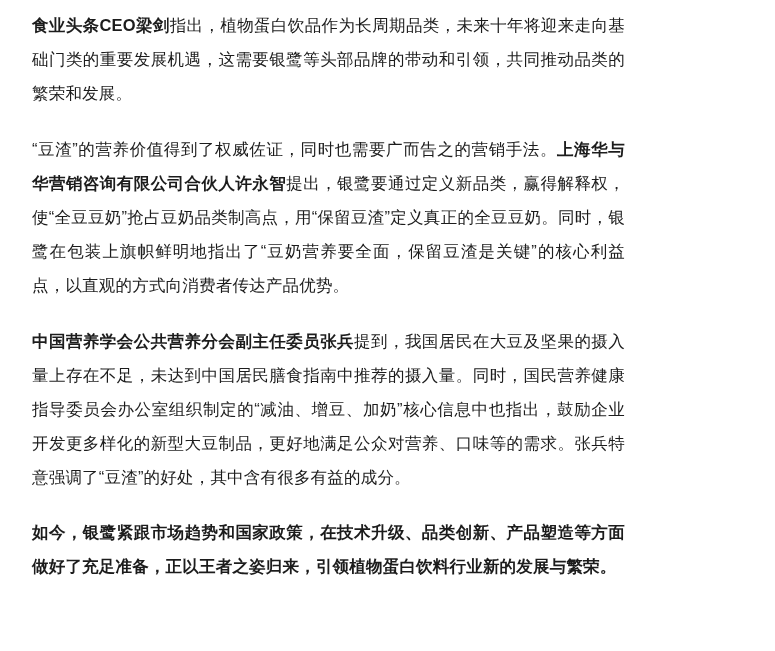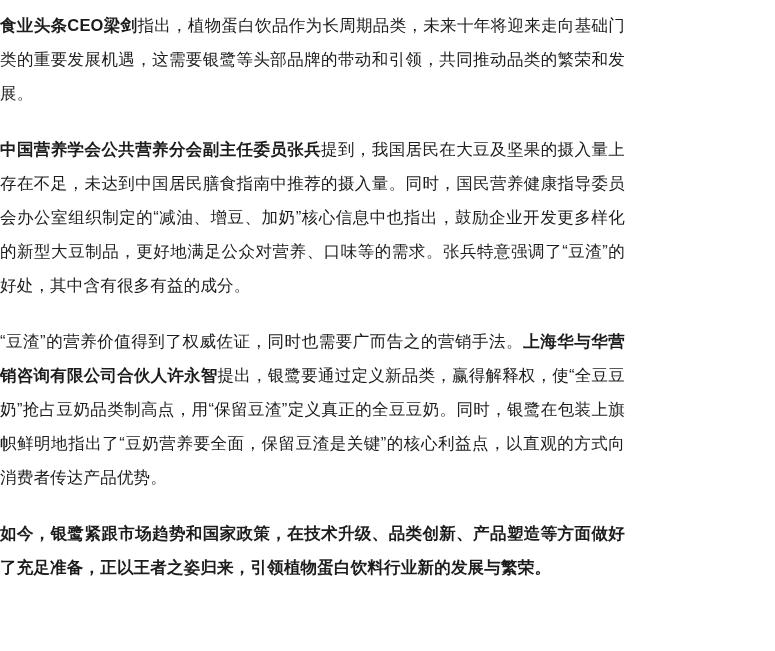--- a/index.html
+++ b/index.html
@@ -10,42 +10,43 @@
   body {
     width: 775px;
     height: 651px;
     font-family: "Liberation Sans", "DejaVu Sans", sans-serif;
     color: #1a1a1a;
     overflow: hidden;
   }
   .article {
     box-sizing: border-box;
     width: 639px;
-    padding: 8px 14px 0 0;
+    padding: 8px 14px 0 32px;
   }
   .para {
     font-size: 16.5px;
     line-height: 34px;
     letter-spacing: 0.2px;
     text-align: justify;
     text-justify: inter-ideograph;
     margin: 0 0 22px 0;
     color: #1c1c1c;
   }
   .para:last-child {
     margin-bottom: 14px;
+    font-family: Liberation Serif, serif;
   }
   .para.all-bold {
     font-weight: bold;
   }
   .b {
     font-weight: bold;
   }
 </style>
 </head>
 <body>
 
 <div class="article">
     <p class="para"><span class="b">食业头条CEO梁剑</span><span>指出，植物蛋白饮品作为长周期品类，未来十年将迎来走向基础门类的重要发展机遇，这需要银鹭等头部品牌的带动和引领，共同推动品类的繁荣和发展。</span></p>
+    <p class="para"><span>“豆渣”的营养价值得到了权威佐证，同时也需要广而告之的营销手法。</span><span class="b">上海华与华营销咨询有限公司合伙人许永智</span><span>提出，银鹭要通过定义新品类，赢得解释权，使“全豆豆奶”抢占豆奶品类制高点，用“保留豆渣”定义真正的全豆豆奶。同时，银鹭在包装上旗帜鲜明地指出了“豆奶营养要全面，保留豆渣是关键”的核心利益点，以直观的方式向消费者传达产品优势。</span></p>
     <p class="para"><span class="b">中国营养学会公共营养分会副主任委员张兵</span><span>提到，我国居民在大豆及坚果的摄入量上存在不足，未达到中国居民膳食指南中推荐的摄入量。同时，国民营养健康指导委员会办公室组织制定的“减油、增豆、加奶”核心信息中也指出，鼓励企业开发更多样化的新型大豆制品，更好地满足公众对营养、口味等的需求。张兵特意强调了“豆渣”的好处，其中含有很多有益的成分。</span></p>
-    <p class="para"><span>“豆渣”的营养价值得到了权威佐证，同时也需要广而告之的营销手法。</span><span class="b">上海华与华营销咨询有限公司合伙人许永智</span><span>提出，银鹭要通过定义新品类，赢得解释权，使“全豆豆奶”抢占豆奶品类制高点，用“保留豆渣”定义真正的全豆豆奶。同时，银鹭在包装上旗帜鲜明地指出了“豆奶营养要全面，保留豆渣是关键”的核心利益点，以直观的方式向消费者传达产品优势。</span></p>
     <p class="para all-bold"><span>如今，银鹭紧跟市场趋势和国家政策，在技术升级、品类创新、产品塑造等方面做好了充足准备，正以王者之姿归来，引领植物蛋白饮料行业新的发展与繁荣。</span></p>
   </div>
 
 </body></html>

